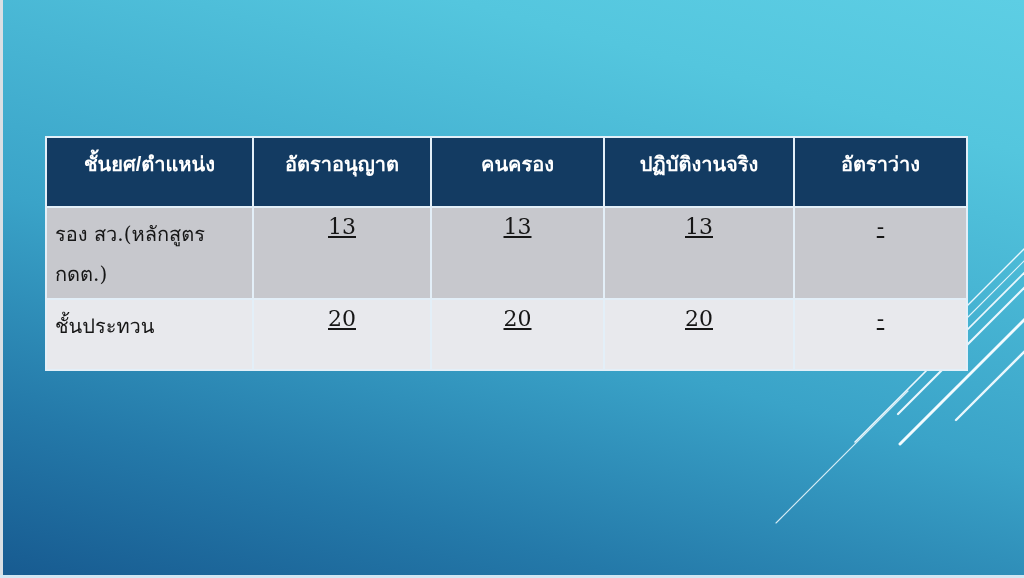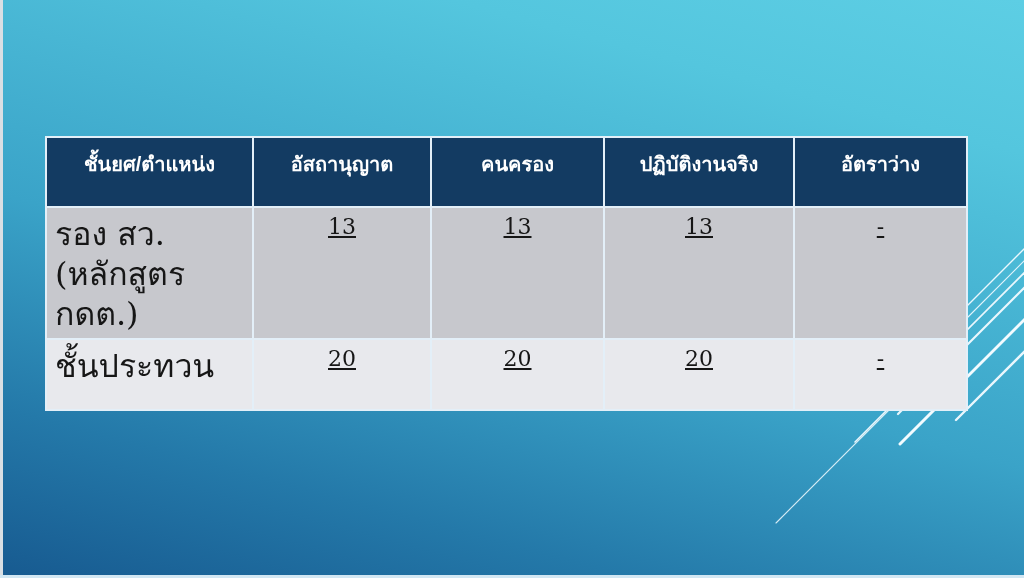--- a/index.html
+++ b/index.html
@@ -73,21 +73,21 @@
     font-size: 20px;
     height: 70px;
     padding-top: 10px;
     text-align: center;
   }
   .row-a td { background: #c7c8cd; }
   .row-b td { background: #e8e9ed; }
   .row-total td { background: #4a5a9e; color: #10182e; }
   .cell-label {
     text-align: left;
-    font-size: 32px;
+    font-size: 20px;
     line-height: 40px;
     color: #161616;
   }
   .cell-value {
     text-align: center;
     font-size: 22px;
     color: #161616;
     text-decoration: underline;
   }
   .row-total .cell-label, .row-total .cell-value { color: #10182e; }
@@ -120,21 +120,21 @@
     <colgroup>
       <col style="width:207px">
       <col style="width:178px">
       <col style="width:173px">
       <col style="width:190px">
       <col style="width:173px">
     </colgroup>
     <thead>
       <tr>
         <th>ชั้นยศ/ตำแหน่ง</th>
-        <th>อัสถานุญาต</th>
+        <th>อัตราอนุญาต</th>
         <th>คนครอง</th>
         <th>ปฏิบัติงานจริง</th>
         <th>อัตราว่าง</th>
       </tr>
     </thead>
     <tbody>
       <tr class="row-a">
         <td class="cell-label">รอง สว.(หลักสูตร กดต.)</td>
         <td class="cell-value">13</td>
         <td class="cell-value">13</td>

